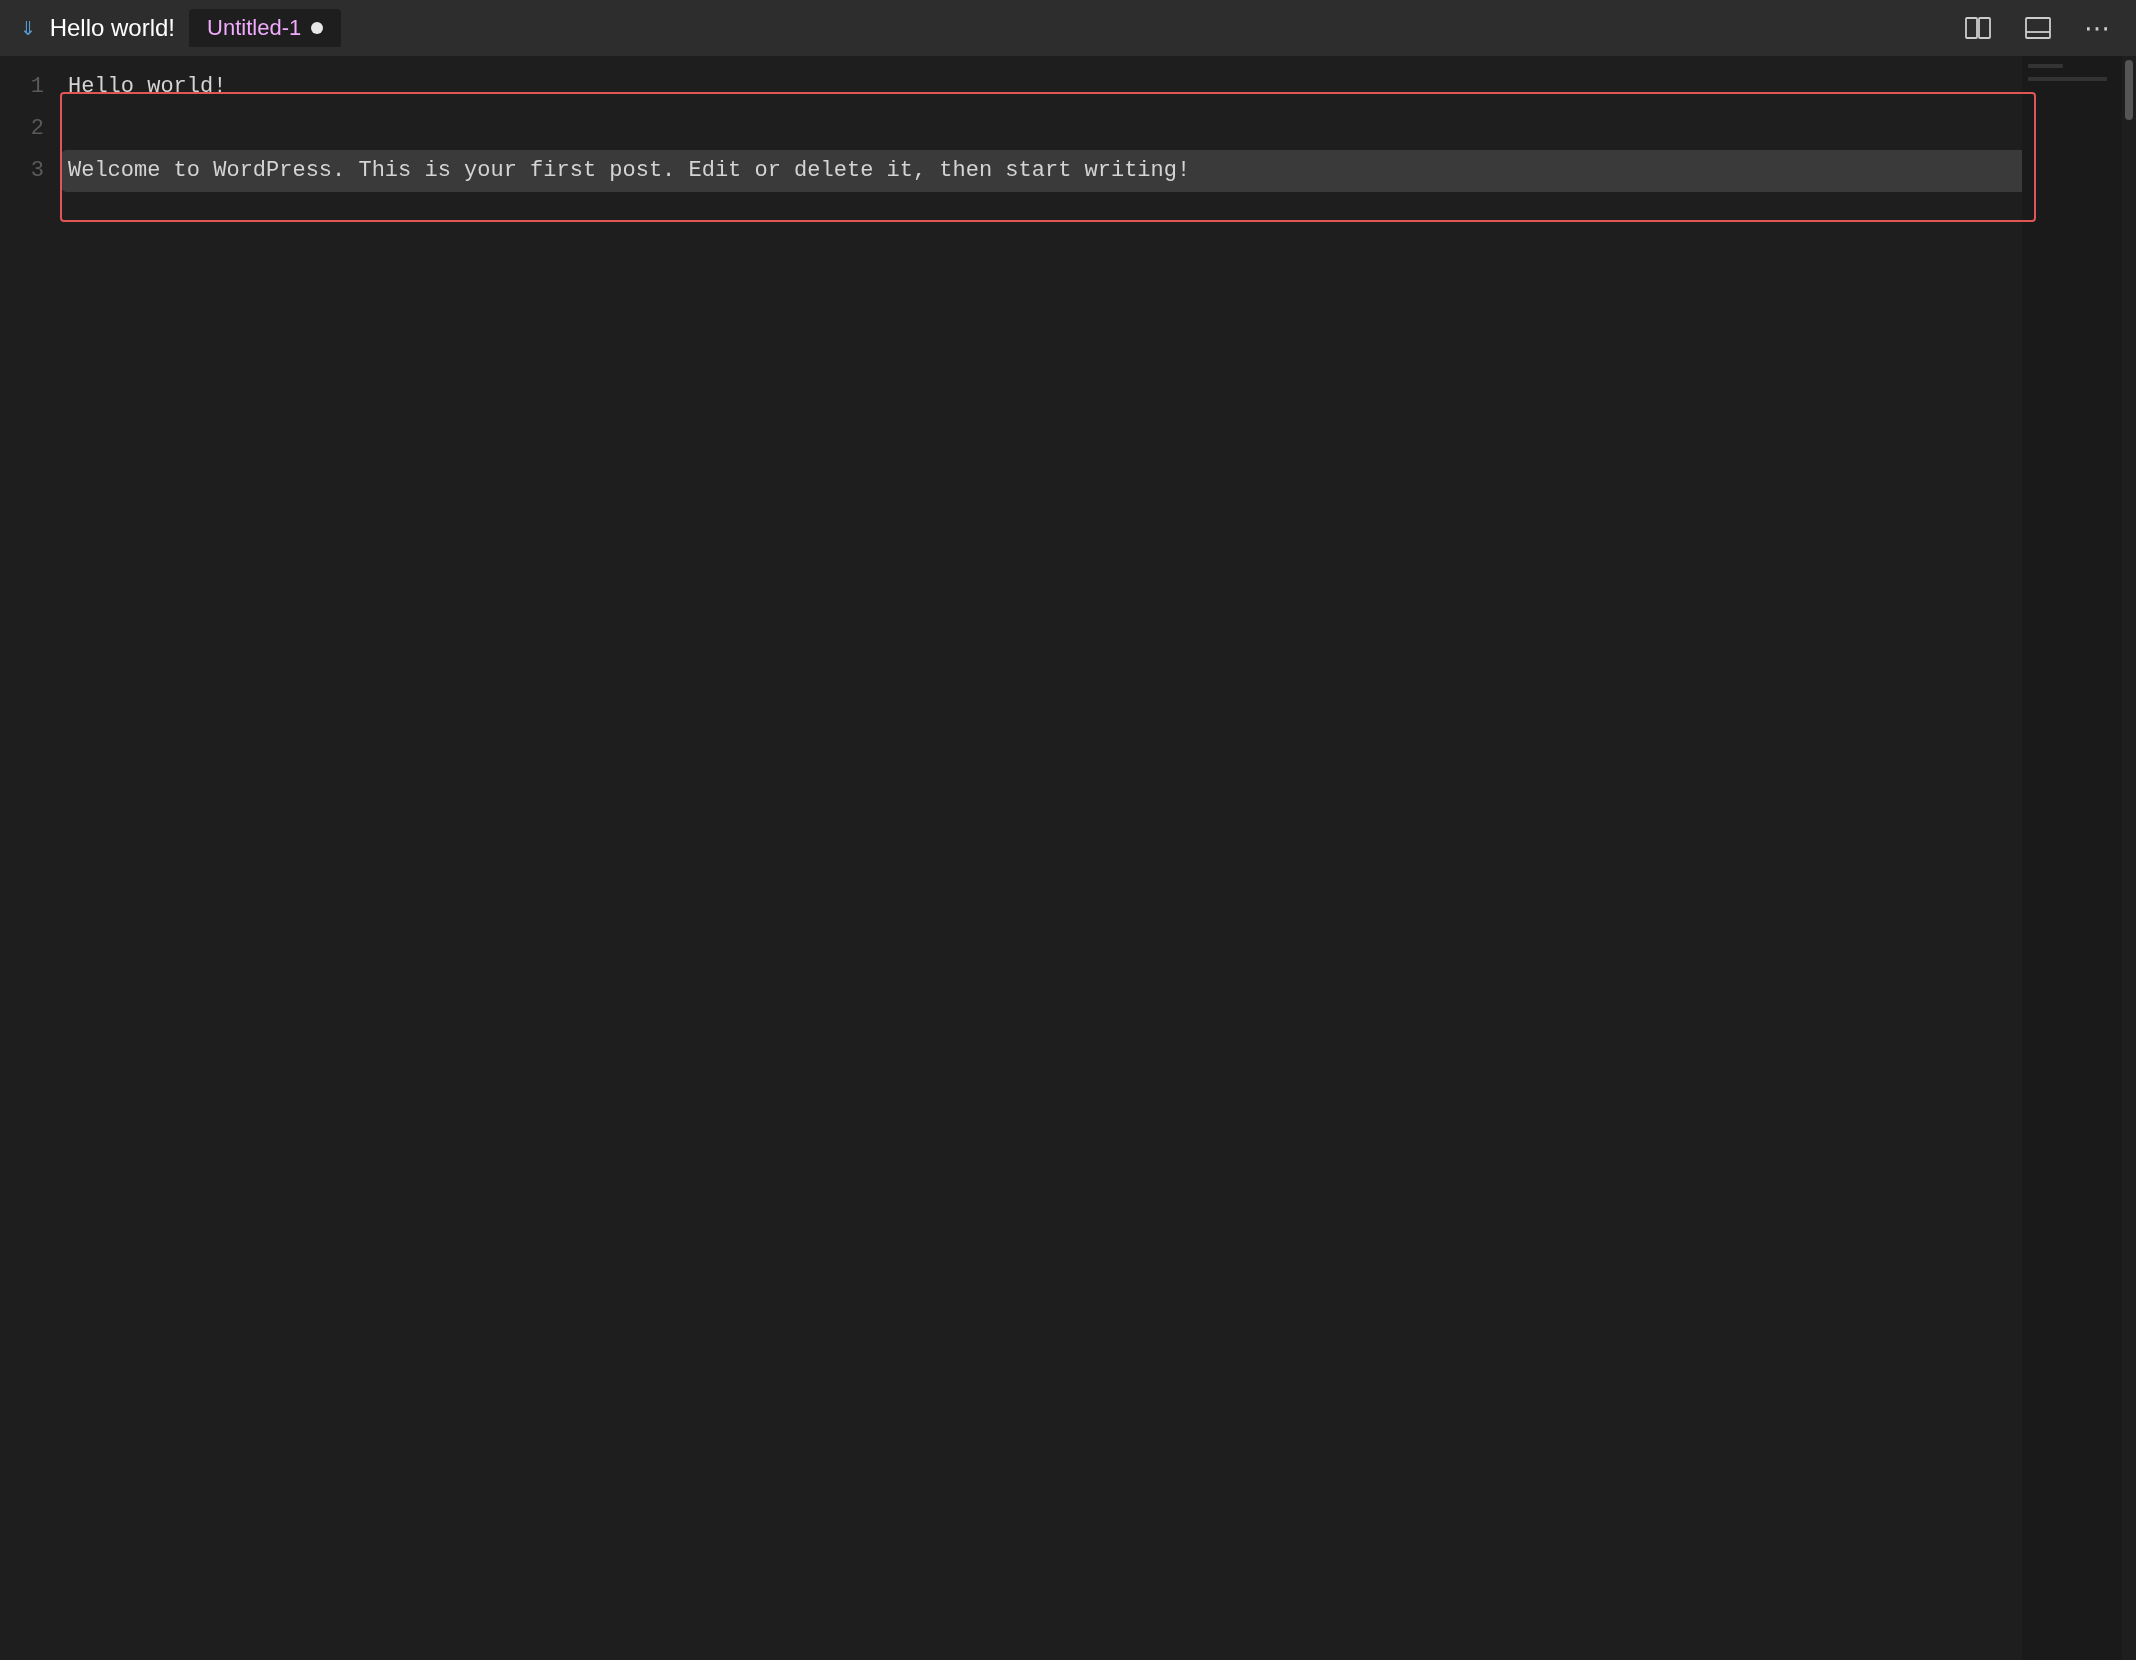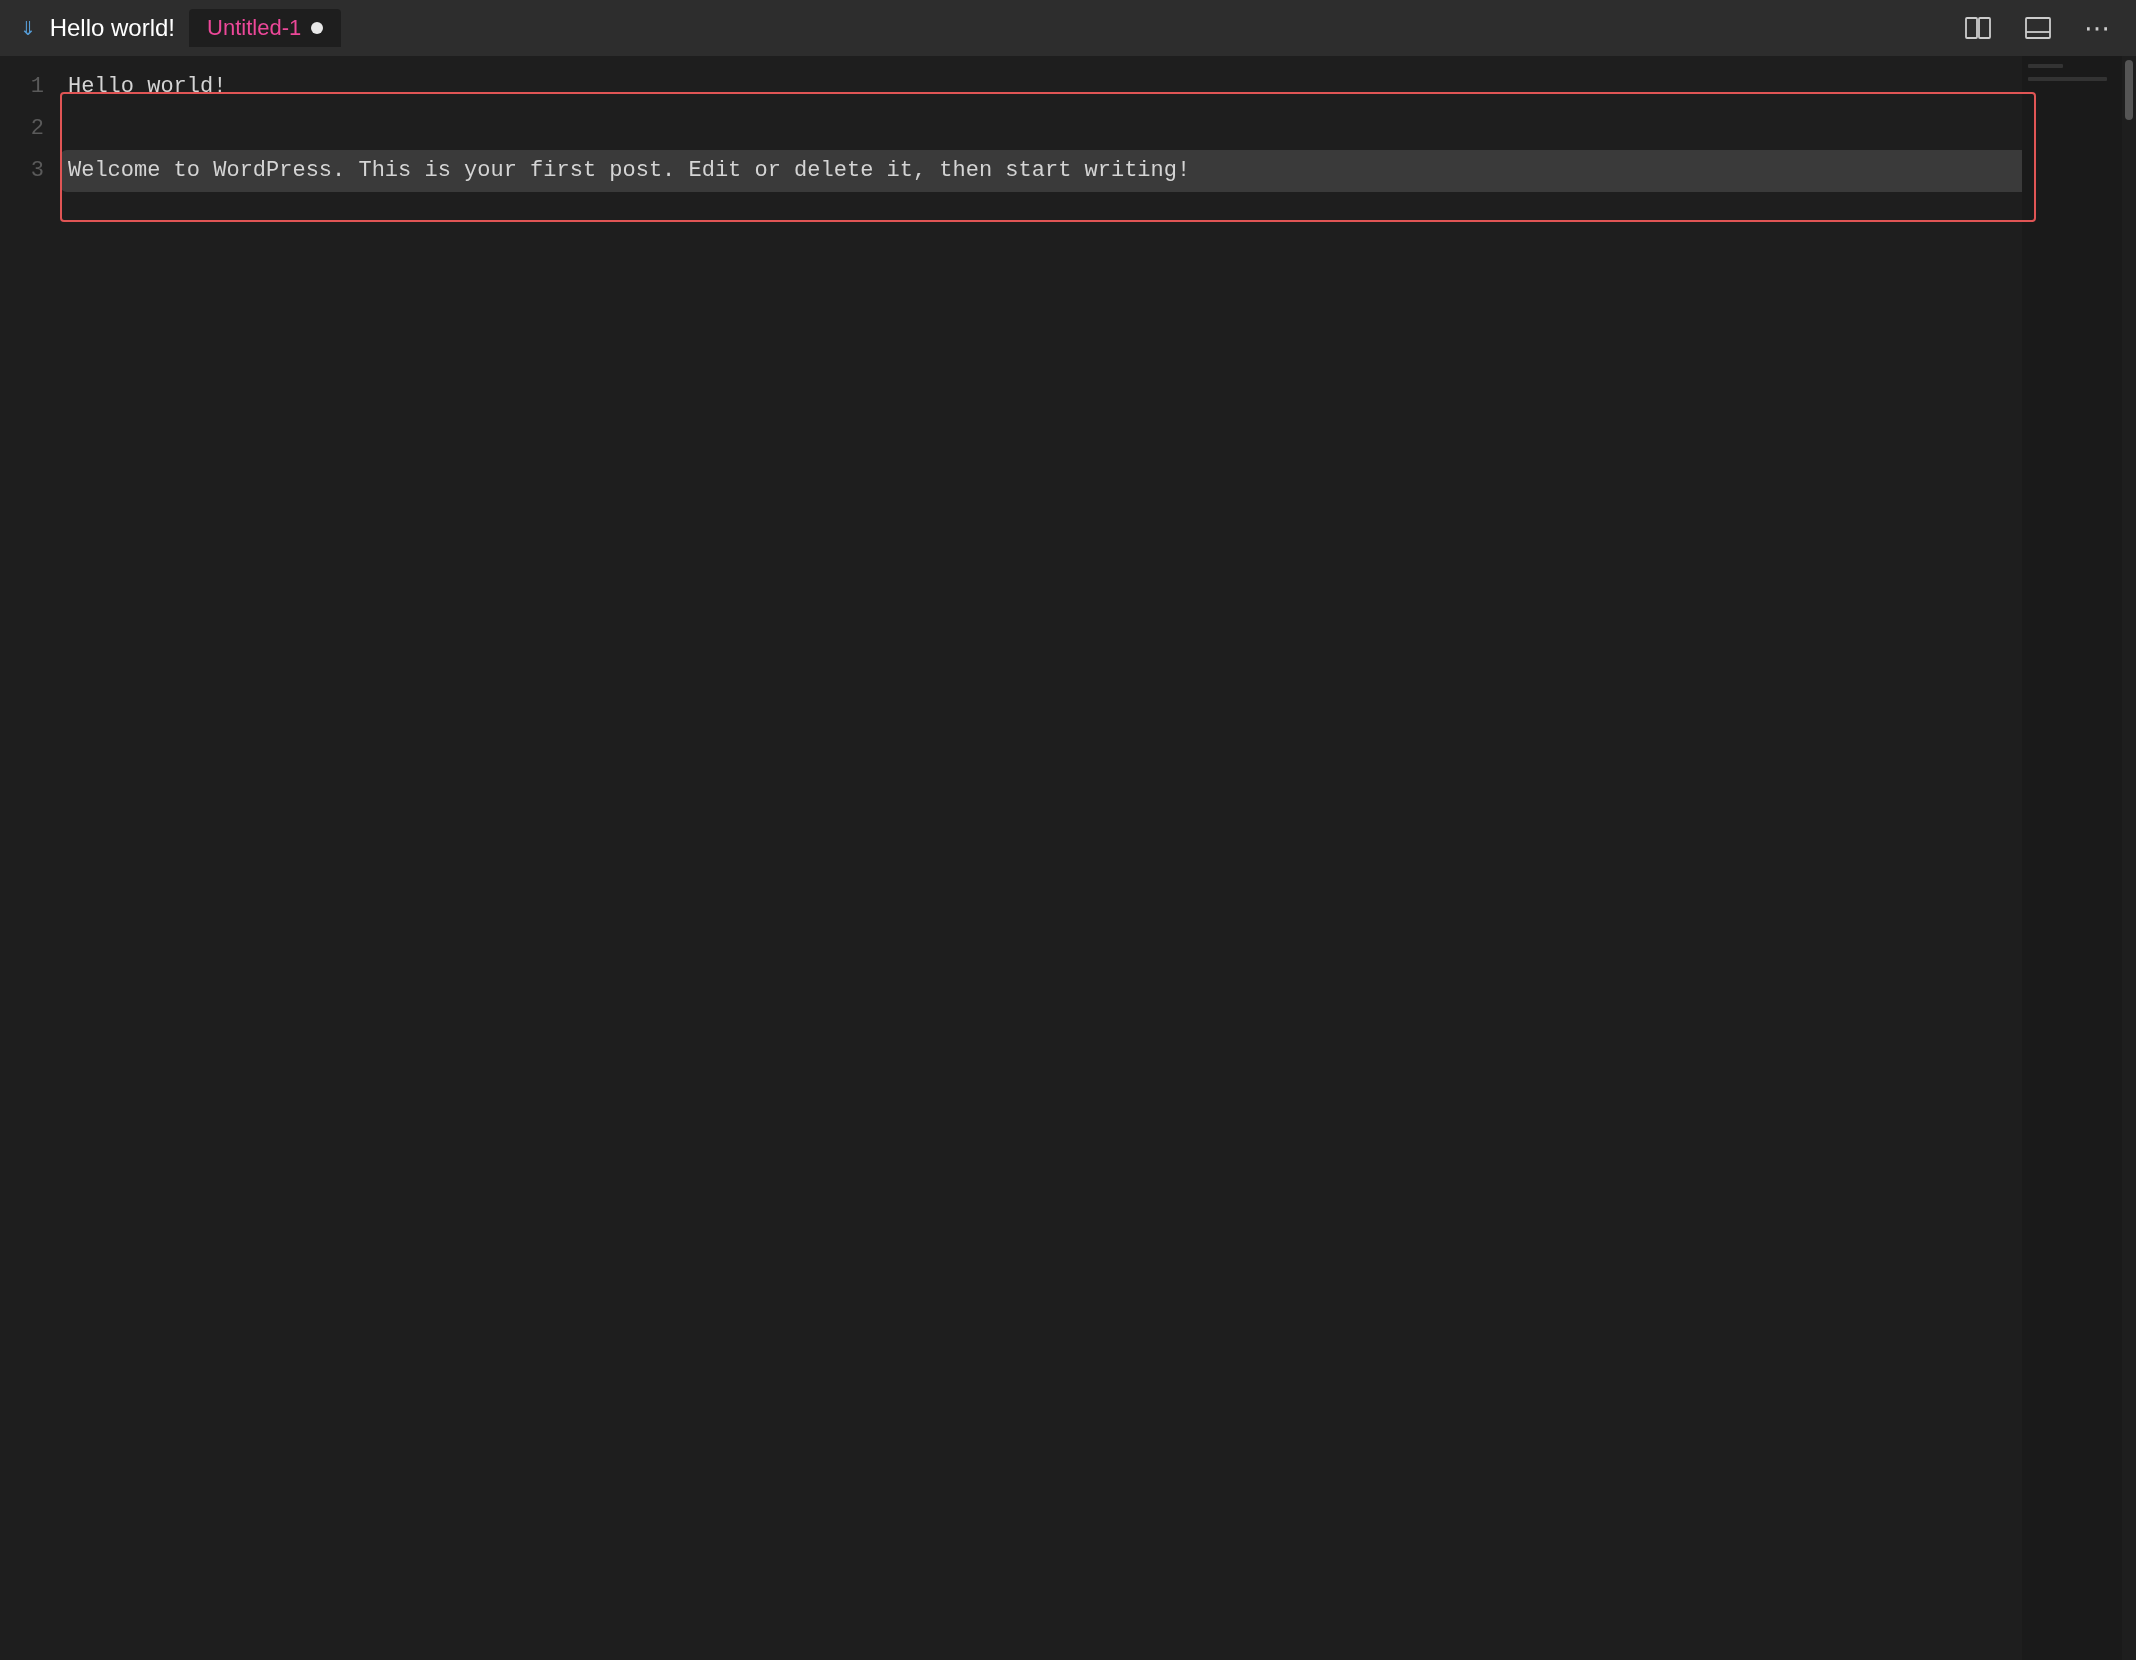--- a/index.html
+++ b/index.html
@@ -49,21 +49,21 @@
 
     .tab {
       display: flex;
       align-items: center;
       gap: 10px;
       background: #1e1e1e;
       padding: 6px 18px;
       border-radius: 4px 4px 0 0;
       font-family: -apple-system, BlinkMacSystemFont, 'Segoe UI', sans-serif;
       font-size: 22px;
-      color: #ec4899;
+      color: #f0abfc;
     }
 
     .tab-dot {
       width: 12px;
       height: 12px;
       border-radius: 50%;
       background: #e8e8e8;
       display: inline-block;
     }
 

